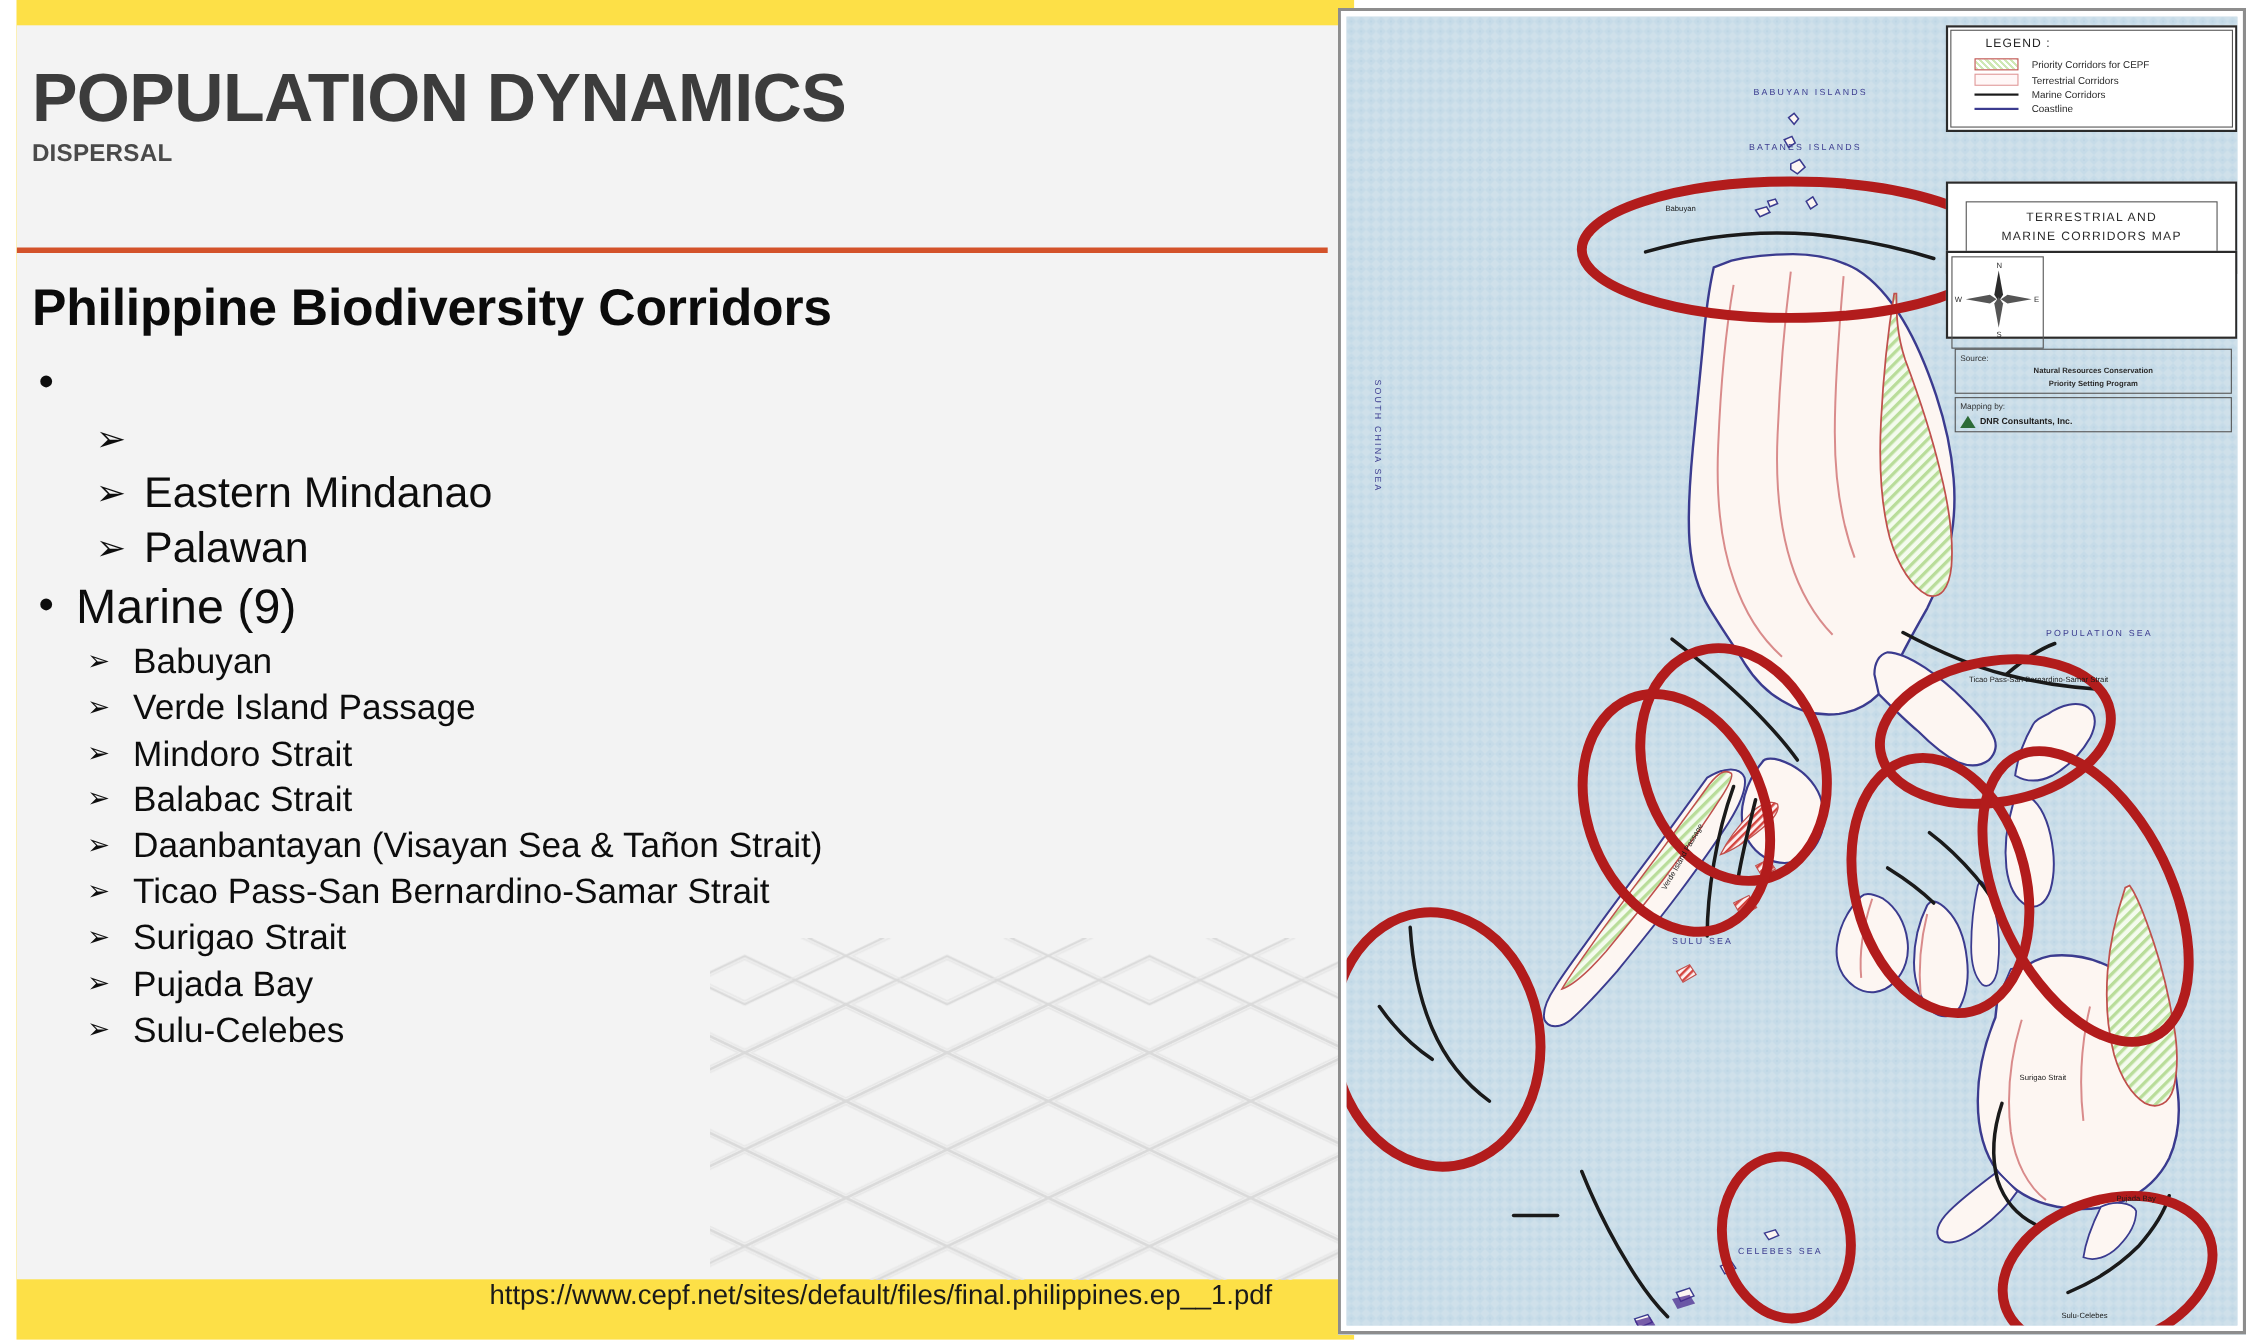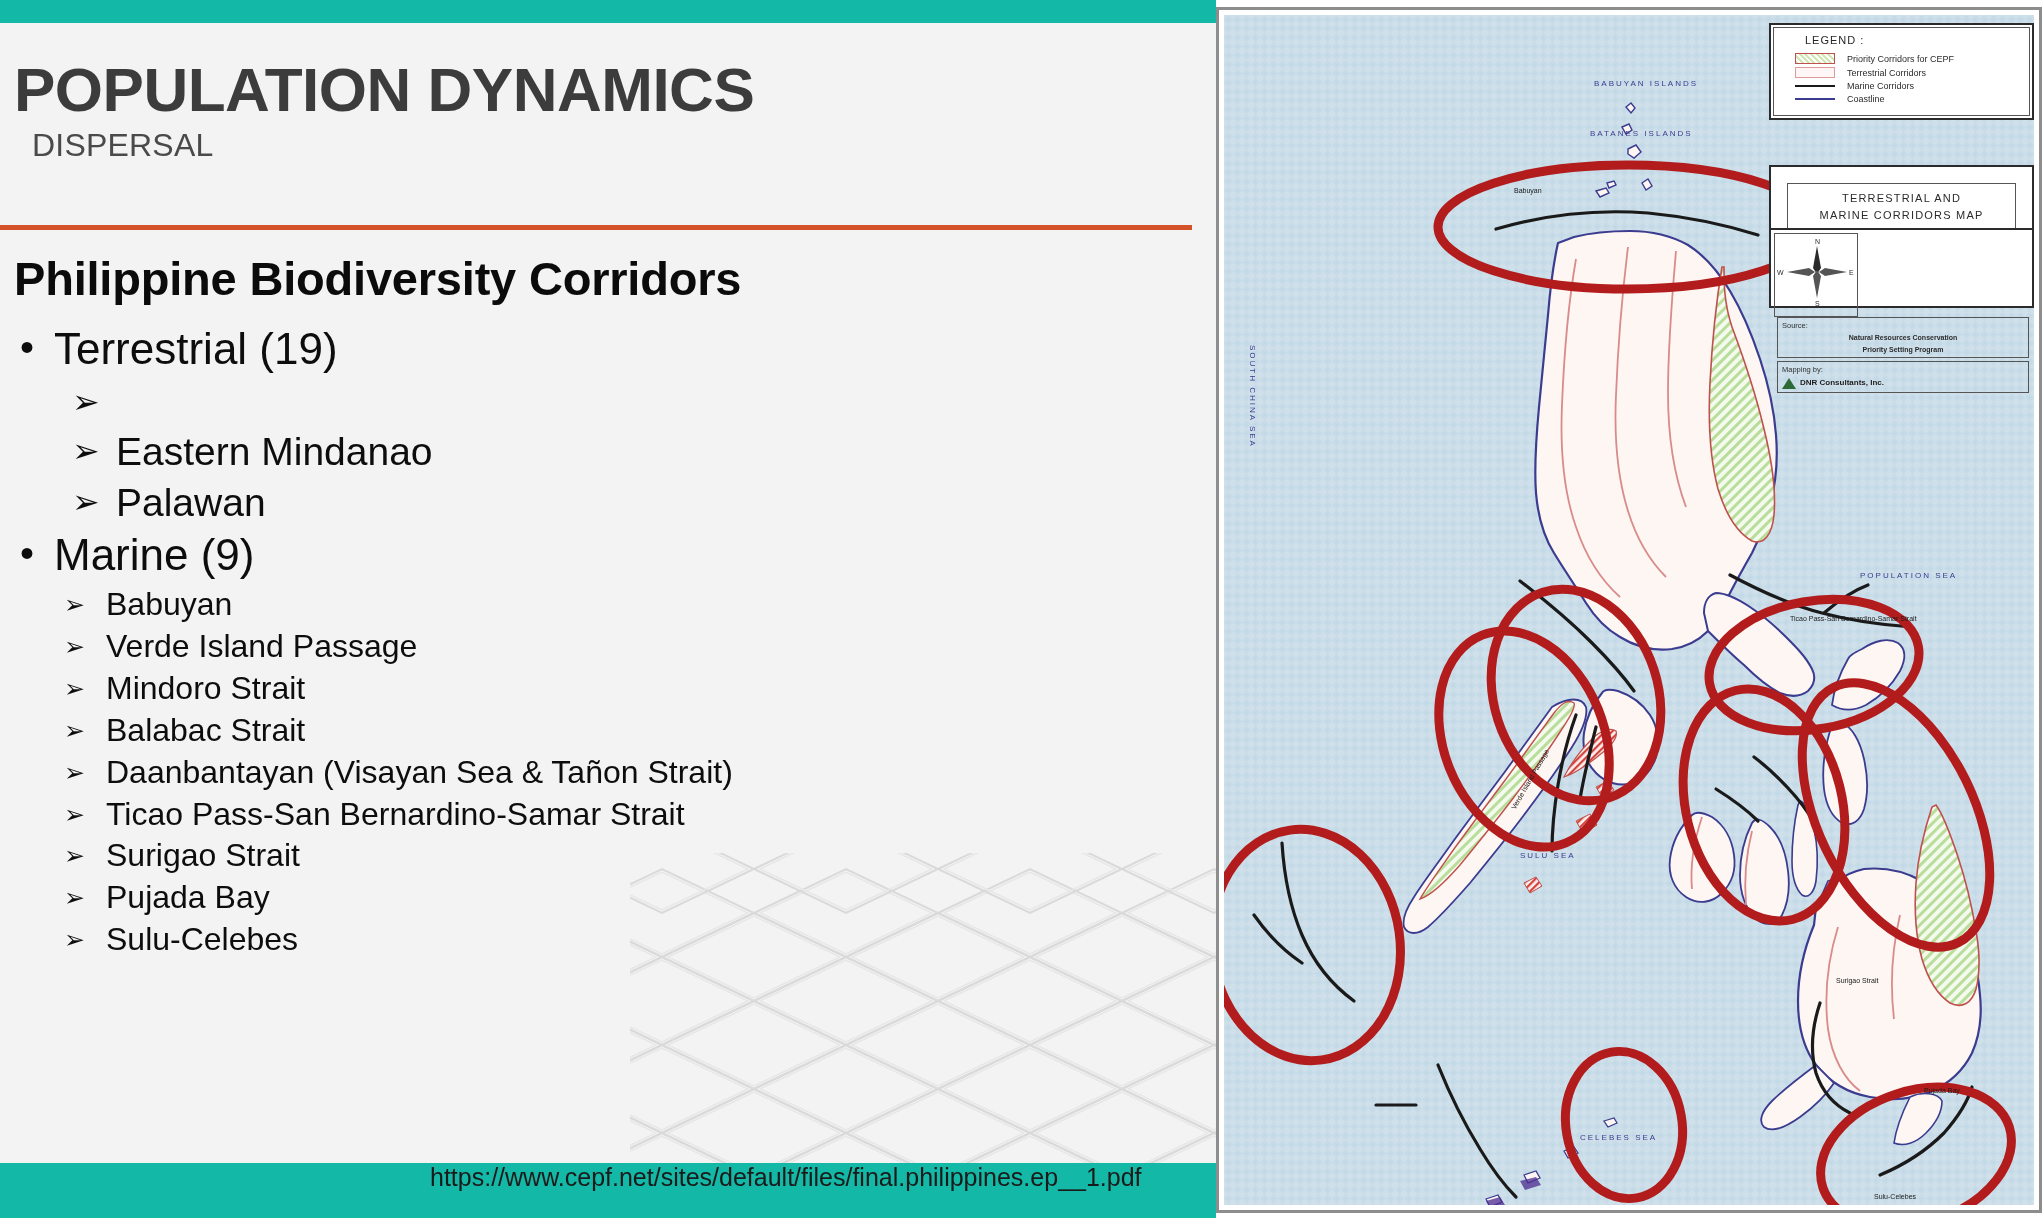--- a/index.html
+++ b/index.html
@@ -11,23 +11,23 @@
   }
   #slide {
     position: relative;
     width: 2042px; height: 1218px;
     background: #ffffff;
   }
 
   
   #left-panel {
     position: absolute;
-    left: 0; top: 0;
+    left: 15px; top: 0;
     width: 1216px; height: 1218px;
-    background: #14b8a6;
+    background: #fde047;
     overflow: hidden;
     padding-left: 24px;
   }
   
   #content-field {
     position: absolute;
     left: 0; top: 23px;
     width: 1216px; height: 1140px;
     background: #f3f3f3;
     overflow: hidden;
@@ -51,27 +51,26 @@
   }
   #slide-title {
     font-size: 62px;
     font-weight: bold;
     color: #3c3c3c;
     letter-spacing: -0.5px;
     line-height: 1.02;
     white-space: nowrap;
   }
   #slide-subtitle {
-    font-size: 32px;
-    font-weight: normal;
+    font-size: 22px;
+    font-weight: bold;
     color: #4a4a4a;
     line-height: 1.25;
     margin-top: 4px;
     letter-spacing: 0.2px;
-    margin-left: 18px;
   }
   #title-rule {
     position: absolute;
     left: 0; top: 202px;
     width: 1192px; height: 5px;
     background: #d3522a;
   }
 
   
   #body-block {
@@ -351,21 +350,20 @@
       <div id="title-rule"></div>
 
       <div id="body-block">
 
         <div id="body-heading">Philippine Biodiversity Corridors</div>
 
         <ul class="lvl1">
 
           <li class="lvl1">
             <span class="bullet">•</span>
-            <span>Terrestrial (19)</span>
           </li>
           <ul class="lvl2">
             <li class="lvl2">
               <span class="bullet">➢</span>
             </li>
             <li class="lvl2">
               <span class="bullet">➢</span>
               <span>Eastern Mindanao</span>
             </li>
             <li class="lvl2">

